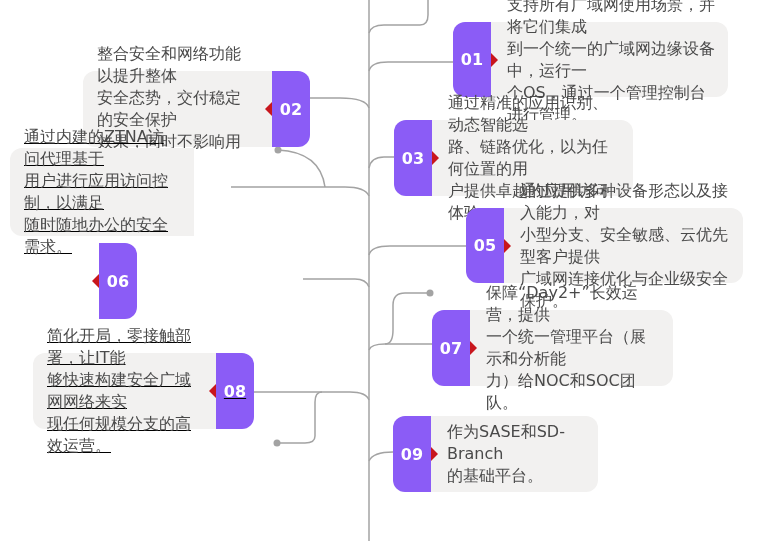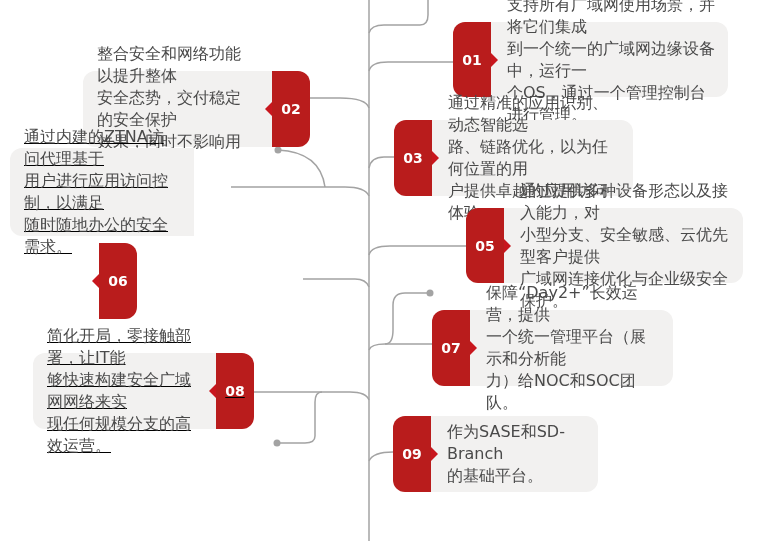--- a/index.html
+++ b/index.html
@@ -4,23 +4,23 @@
 <style>
   html, body { margin:0; padding:0; background:#ffffff; }
   body { width:766px; height:541px; position:relative; overflow:hidden;
          font-family:"DejaVu Sans", "Liberation Sans", sans-serif; }
   svg.lines { position:absolute; left:0; top:0; width:766px; height:541px; }
   .item { position:absolute; display:flex; align-items:stretch; }
   .card { background:#f2f1f0; color:#4a4a4a; font-size:16px; line-height:22px;
           display:flex; align-items:center; box-sizing:border-box; }
   .item.right .card { border-radius:0 12px 12px 0; padding:0 12px 0 16px; }
   .item.left  .card { border-radius:12px 0 0 12px; padding:0 16px 0 14px; }
-  .tab { background:#b91c1c; color:#ffffff; width:38px; position:relative;
+  .tab { background:#8b5cf6; color:#ffffff; width:38px; position:relative;
          display:flex; align-items:center; justify-content:center;
-         font-family:"DejaVu Sans", sans-serif; font-weight:bold; font-size:14px; }
+         font-family:"DejaVu Sans", sans-serif; font-weight:bold; font-size:16px; }
   .item.right .tab { border-radius:12px 0 0 12px; }
   .item.left  .tab { border-radius:0 12px 12px 0; }
   .item.right .tab::after { content:""; position:absolute; right:-7px; top:50%;
          margin-top:-7px; border-top:7px solid transparent; border-bottom:7px solid transparent;
          border-left:7px solid #c8161d; }
   .item.left .tab::before { content:""; position:absolute; left:-7px; top:50%;
          margin-top:-7px; border-top:7px solid transparent; border-bottom:7px solid transparent;
          border-right:7px solid #c8161d; }
   .txt { white-space:pre-line; }
 </style>

